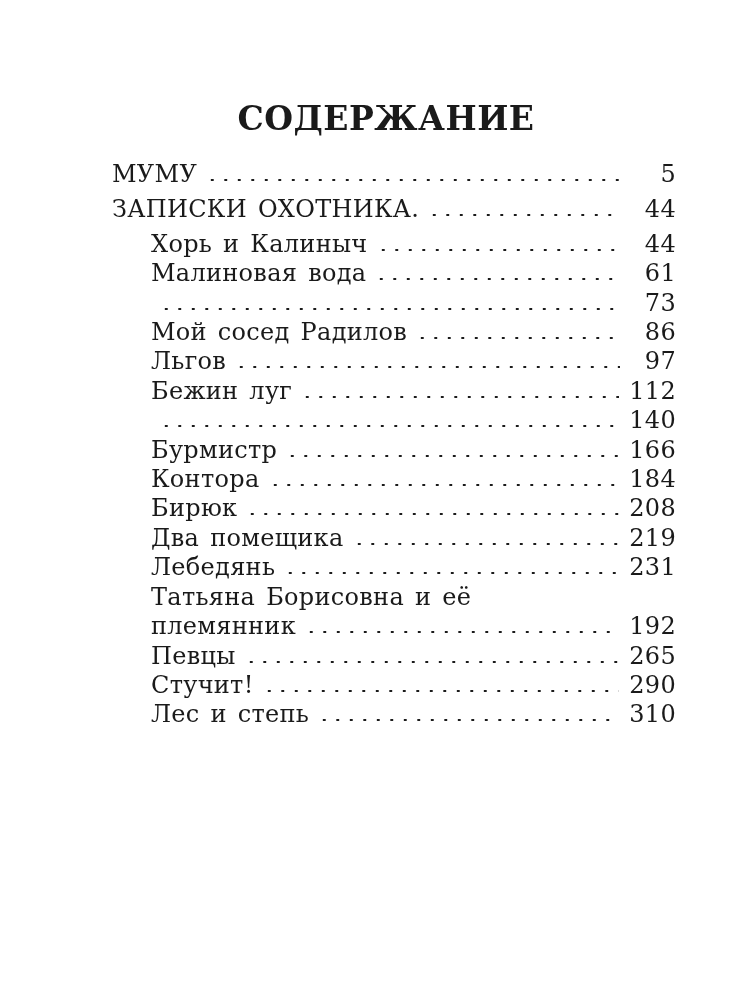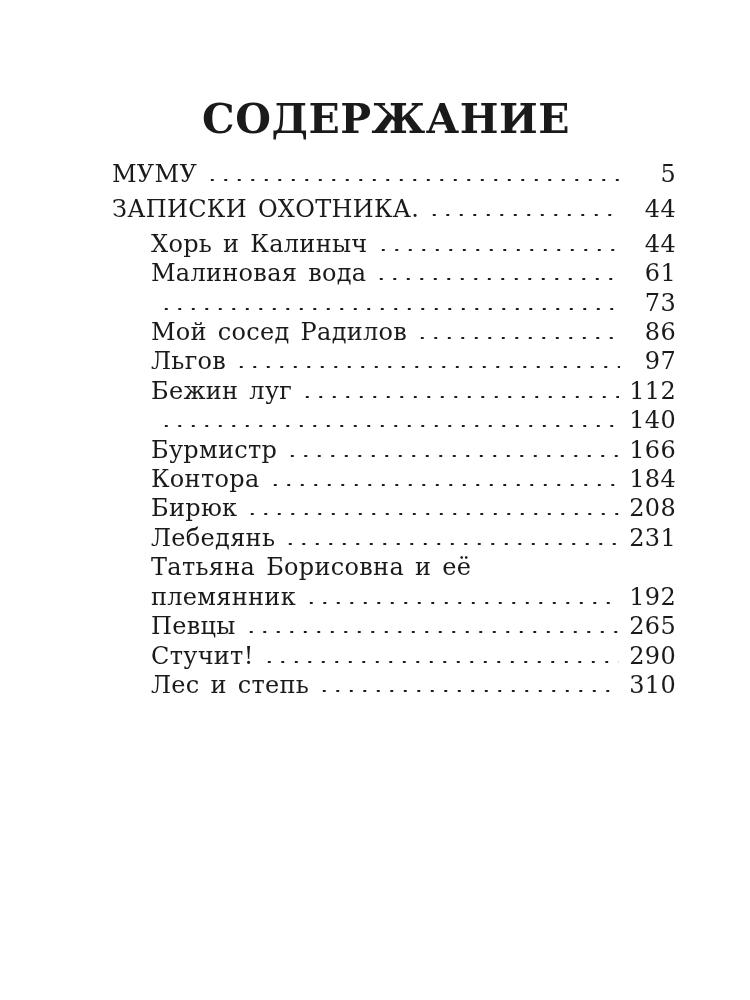--- a/index.html
+++ b/index.html
@@ -17,21 +17,21 @@
     overflow: hidden;
     box-sizing: border-box;
   }
   .content {
     box-sizing: border-box;
     width: 100%;
     padding: 98px 74px 0 96px; 
   }
   .toc-title {
     text-align: center;
-    font-size: 41px;
+    font-size: 33px;
     font-weight: bold;
     letter-spacing: 0.5px;
     line-height: 42px;
     margin: 0 0 20px 0;
   }
   .toc-list {
     font-size: 24px;
     letter-spacing: 0.3px;
     word-spacing: 3px;
   }
@@ -125,20 +125,25 @@
     <span class="toc-label">Контора</span>
     <span class="toc-leader"></span>
     <span class="toc-page">184</span>
   </div>
         <div class="toc-row level-1">
     <span class="toc-label">Бирюк</span>
     <span class="toc-leader"></span>
     <span class="toc-page">208</span>
   </div>
         <div class="toc-row level-1">
+    <span class="toc-label">Два помещика</span>
+    <span class="toc-leader"></span>
+    <span class="toc-page">219</span>
+  </div>
+        <div class="toc-row level-1">
     <span class="toc-label">Лебедянь</span>
     <span class="toc-leader"></span>
     <span class="toc-page">231</span>
   </div>
         <div class="toc-row level-1 no-leader">
     <span class="toc-label">Татьяна Борисовна и её</span>
 
   </div>
         <div class="toc-row level-1">
     <span class="toc-label">племянник</span>

